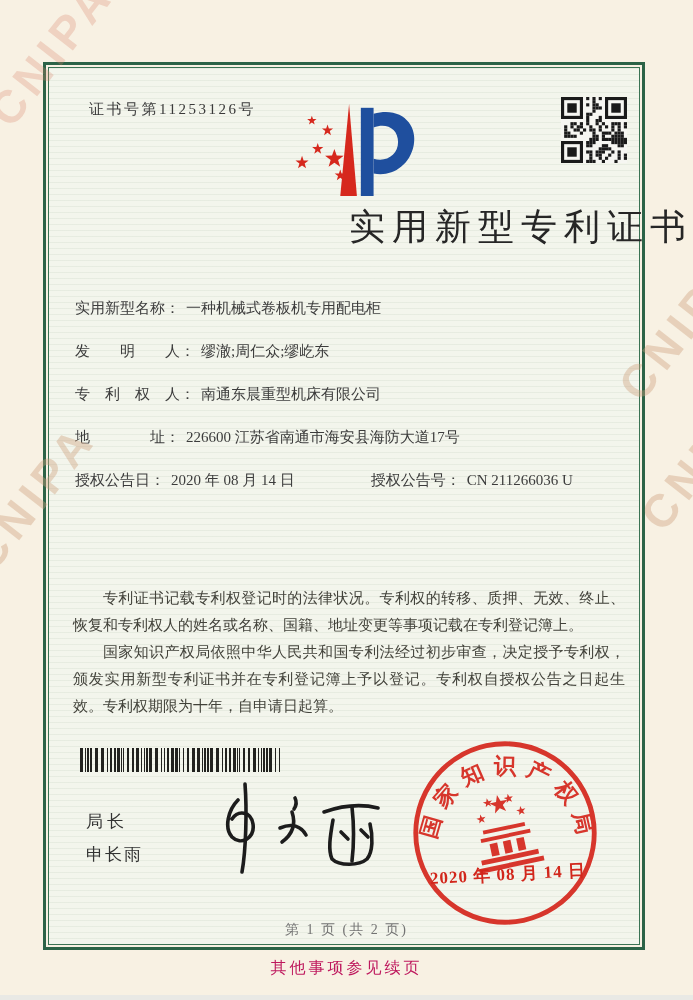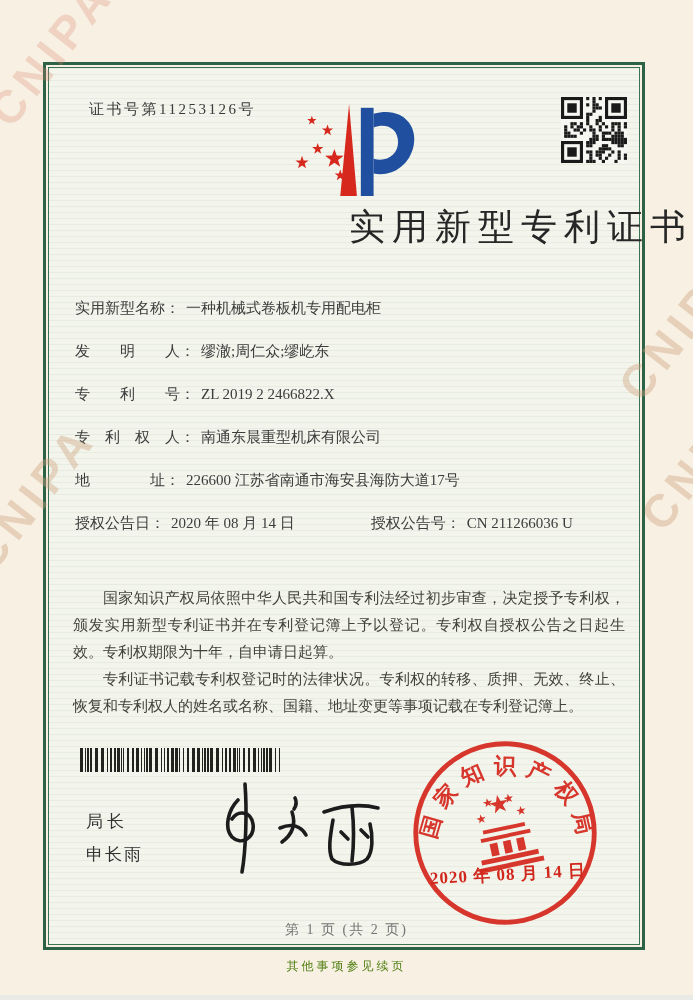--- a/index.html
+++ b/index.html
@@ -82,21 +82,21 @@
     color:#d2271c;font-weight:bold;font-size:17px;letter-spacing:1px;
     transform:rotate(-3deg);
     z-index:5;
   }
   #page-indicator{
     left:0;right:0;top:921px;text-align:center;
     font-size:14px;letter-spacing:2px;color:#737373;
   }
   #footer-note{
     left:0;right:0;top:958px;text-align:center;
-    font-size:12px;letter-spacing:3px;color:#4d7c0f;
+    font-size:16px;letter-spacing:3px;color:#be185d;
   }
   #photo-edge{left:0;right:0;bottom:0;height:5px;background:#e9e9e5;z-index:7;}
 </style>
 </head>
 <body>
 
 <div id="page">
 
   <span class="wm red" style="left:-34px;top:26px;">CNIPA</span>
   <span class="wm" style="left:596px;top:300px;">CNIPA</span>
@@ -259,36 +259,33 @@
   <div class="abs" id="title">实用新型专利证书</div>
 
   <div class="abs" id="fields">
     <div class="frow">
       <span class="lab">实用新型名称：</span><span class="val">一种机械式卷板机专用配电柜</span>
     </div>
     <div class="frow">
       <span class="lab">发　　明　　人：</span><span class="val">缪澈;周仁众;缪屹东</span>
     </div>
     <div class="frow">
-      <span class="lab">专　　利　　号：</span><span class="val">ZL 2019 2 2466822.X</span>
-    </div>
-    <div class="frow">
       <span class="lab">专　利　权　人：</span><span class="val">南通东晨重型机床有限公司</span>
     </div>
     <div class="frow">
       <span class="lab">地　　　　址：</span><span class="val">226600 江苏省南通市海安县海防大道17号</span>
     </div>
     <div class="frow">
       <span class="lab">授权公告日：</span><span class="val">2020 年 08 月 14 日</span><span class="lab2">授权公告号：</span><span class="val">CN 211266036 U</span>
     </div>
   </div>
 
   <div class="abs" id="paras">
+    <p>专利证书记载专利权登记时的法律状况。专利权的转移、质押、无效、终止、恢复和专利权人的姓名或名称、国籍、地址变更等事项记载在专利登记簿上。</p>
     <p>国家知识产权局依照中华人民共和国专利法经过初步审查，决定授予专利权，颁发实用新型专利证书并在专利登记簿上予以登记。专利权自授权公告之日起生效。专利权期限为十年，自申请日起算。</p>
-    <p>专利证书记载专利权登记时的法律状况。专利权的转移、质押、无效、终止、恢复和专利权人的姓名或名称、国籍、地址变更等事项记载在专利登记簿上。</p>
   </div>
 
   <svg class="abs" id="barcode" viewBox="0 0 205 24" preserveAspectRatio="none">
       <rect x="0" y="0" width="3" height="24" fill="#22221f"></rect>
       <rect x="5" y="0" width="1" height="24" fill="#22221f"></rect>
       <rect x="7" y="0" width="2" height="24" fill="#22221f"></rect>
       <rect x="10" y="0" width="2" height="24" fill="#22221f"></rect>
       <rect x="15" y="0" width="3" height="24" fill="#22221f"></rect>
       <rect x="21" y="0" width="3" height="24" fill="#22221f"></rect>
       <rect x="27" y="0" width="1" height="24" fill="#22221f"></rect>

